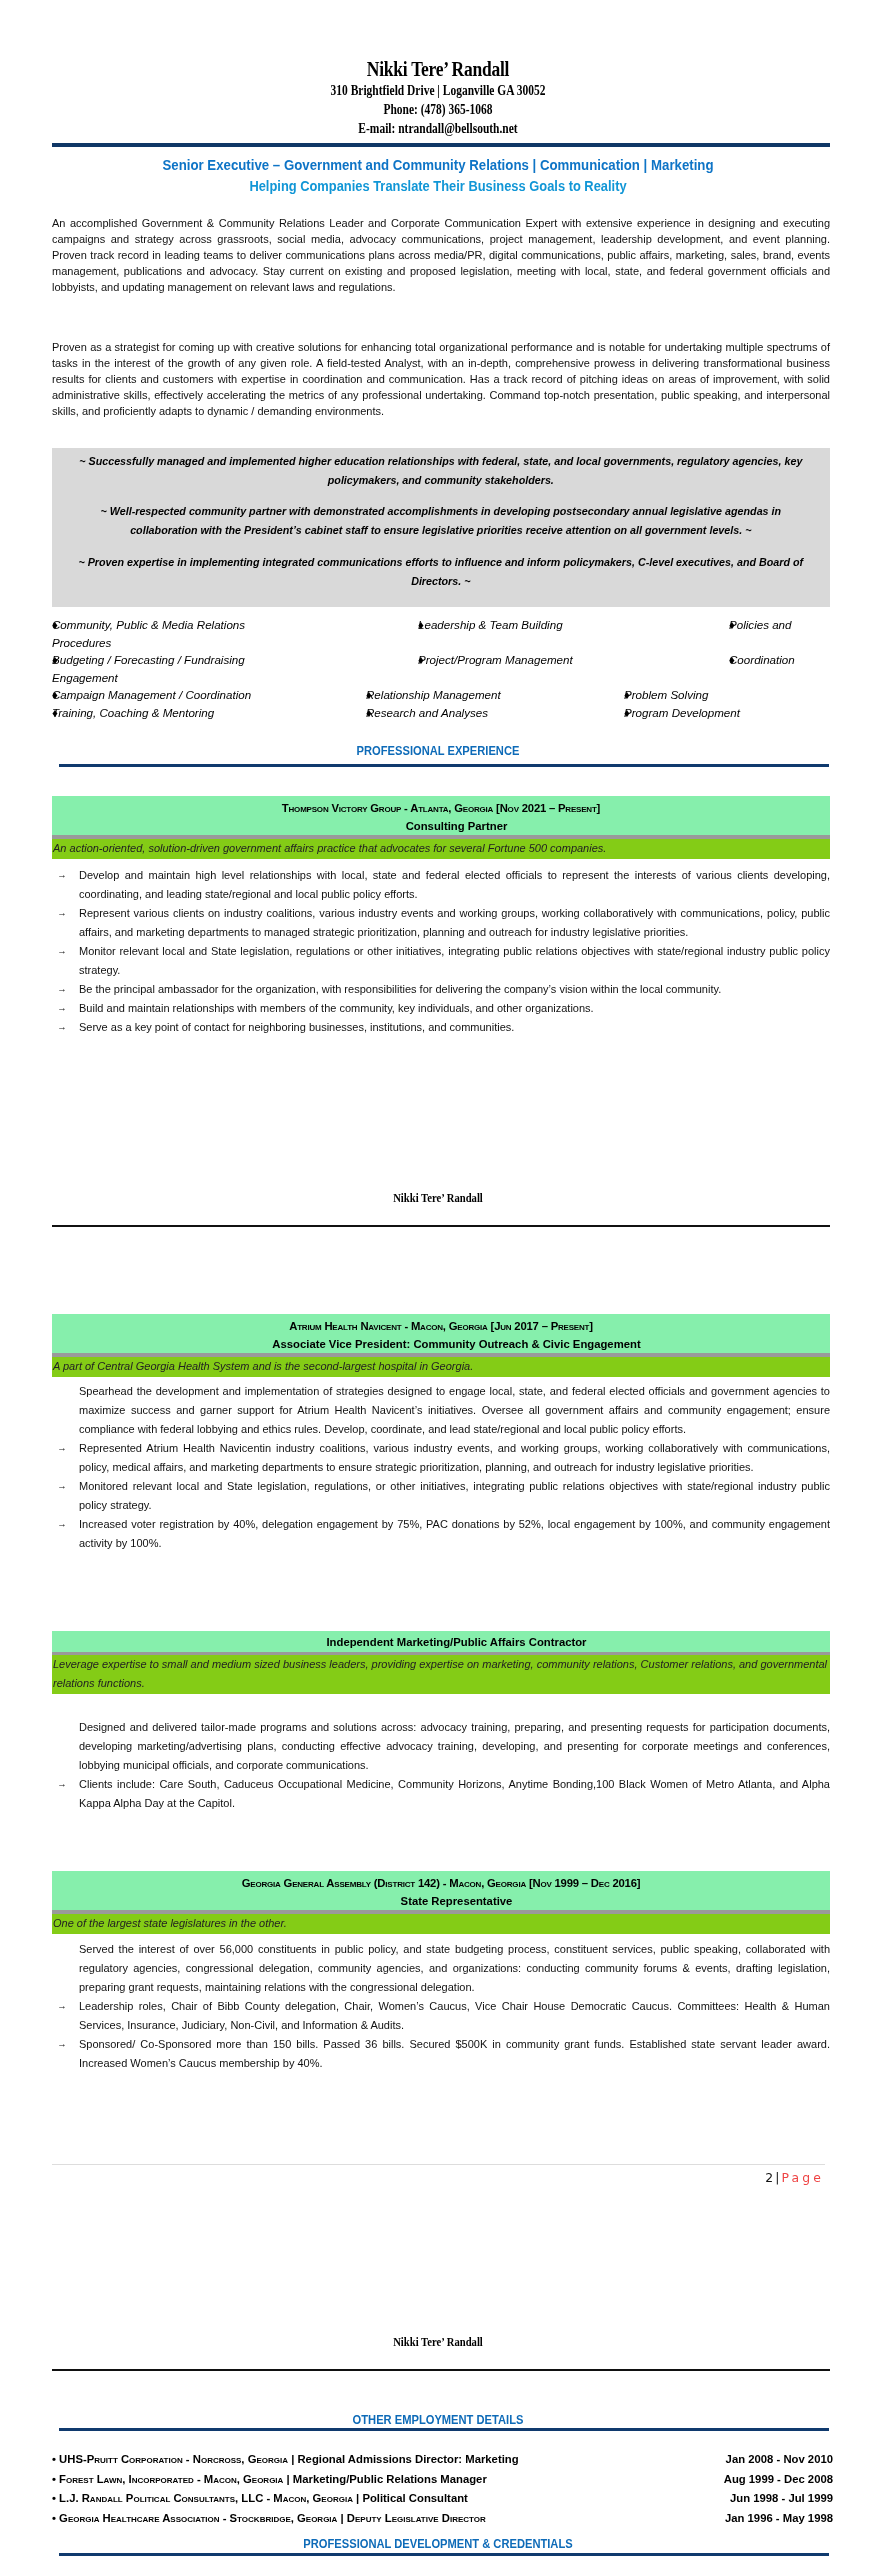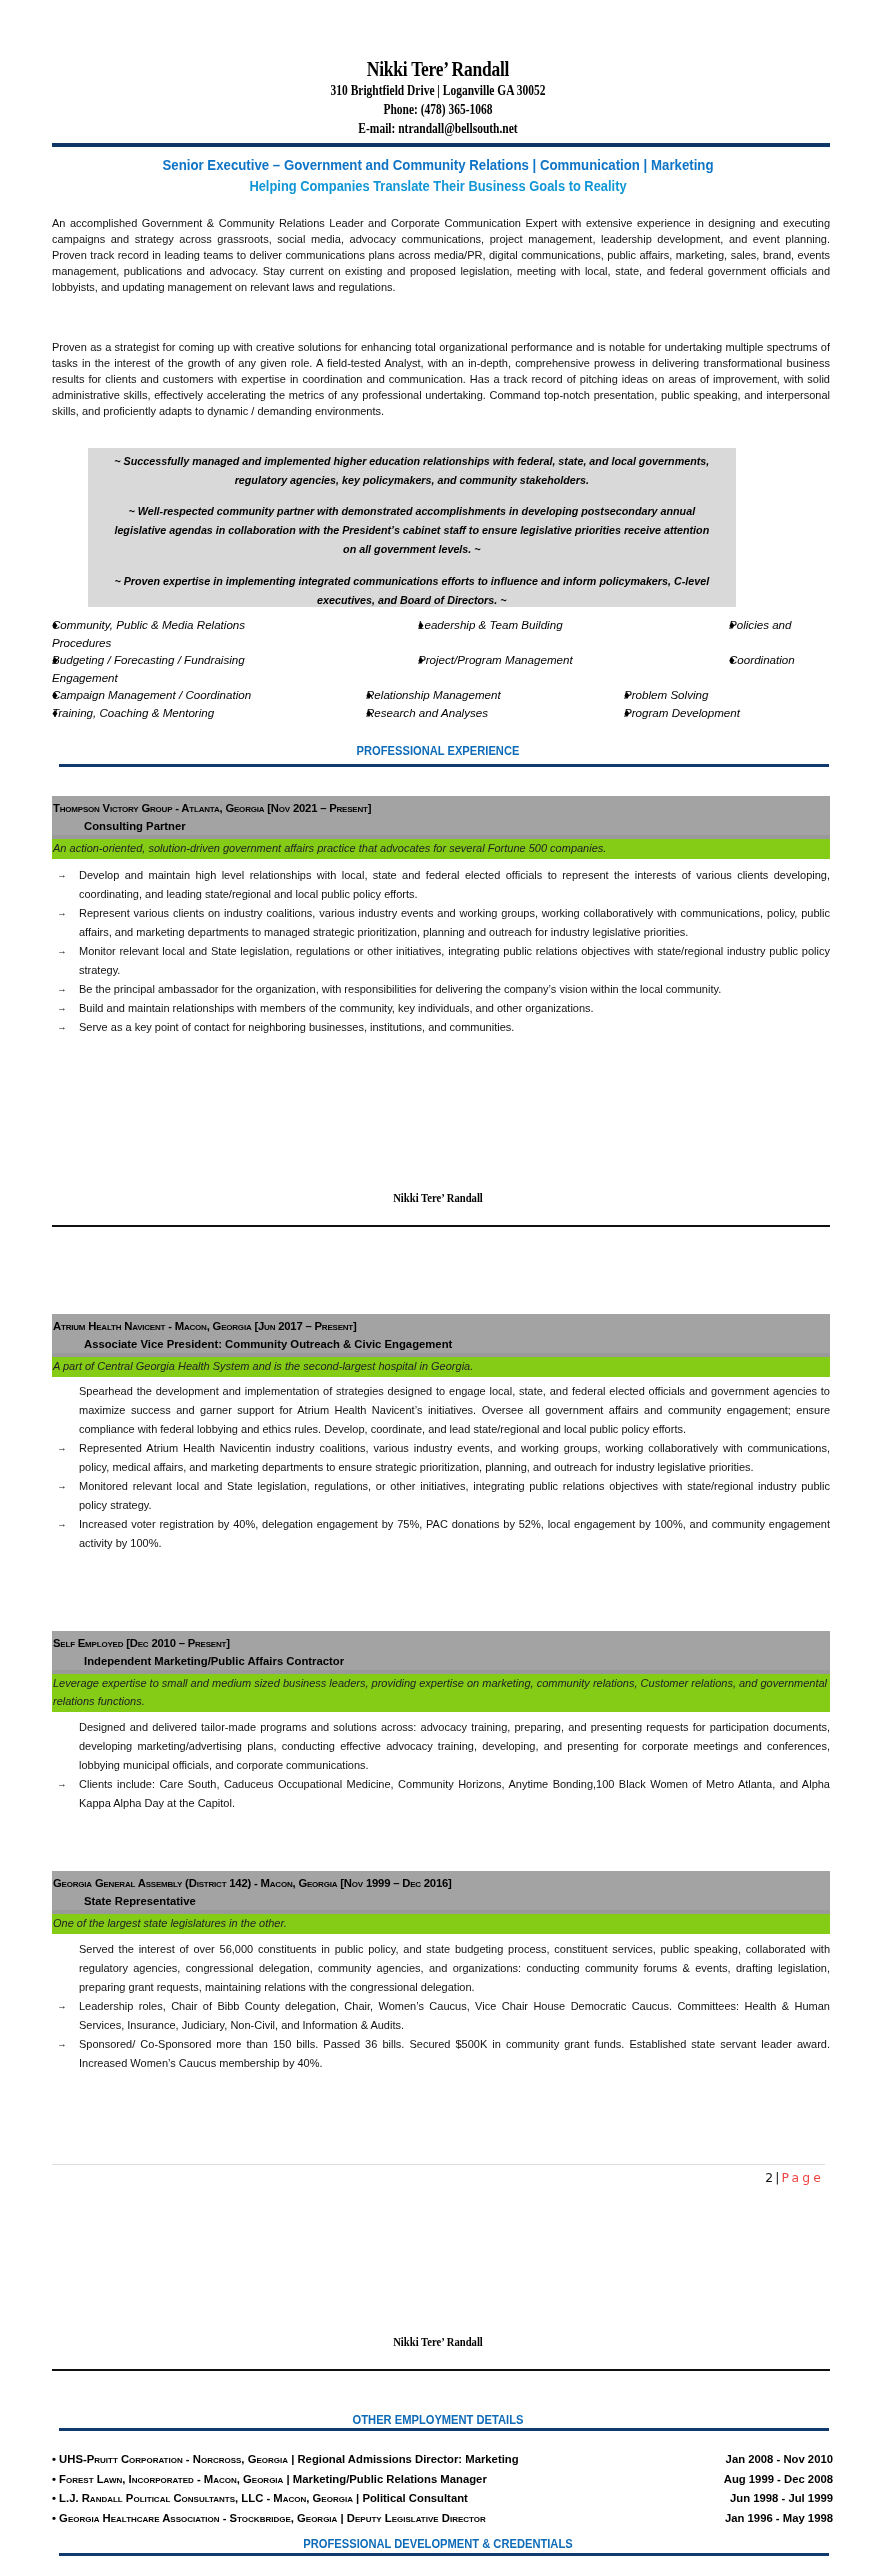--- a/index.html
+++ b/index.html
@@ -14,32 +14,32 @@
   .rule-navy { position: absolute; left: 52px; width: 778px; height: 3.6px; background: #0f3766; }
   .rule-navy-thin { position: absolute; left: 59px; width: 770px; height: 3.1px; background: #103a6e; }
   .rule-black { position: absolute; left: 52px; width: 778px; height: 2.1px; background: #111; }
 
   .tagline1 { top: 157px; left: 0; width: 876px; text-align: center; color: #0e74c6; font-weight: bold; font-size: 14.4px; transform: scaleX(0.92); }
   .tagline2 { top: 178px; left: 0; width: 876px; text-align: center; color: #1196d6; font-weight: bold; font-size: 14px; transform: scaleX(0.92); }
 
   .para { font-size: 11px; line-height: 16px; text-align: justify; color: #111; }
 
   .gray-box { background: #d9d9d9; }
-  .highlights { top: 448px; left: 52px; width: 648px; height: 159px; padding: 4.1px 5.2px; margin-left: 36px; }
+  .highlights { top: 448px; left: 52px; width: 778px; height: 159px; padding: 4.1px 5.2px; }
   .highlights p { font-style: italic; font-weight: bold; font-size: 11.3px; line-height: 19px; text-align: center; transform: scaleX(0.95); }
   .highlights p + p { margin-top: 12.4px; }
 
   .comp-grid { top: 616px; left: 52px; width: 781px; font-style: italic; font-size: 11.6px; line-height: 17.5px; }
   .comp-row { position: relative; height: 17.5px; }
   .comp-row span { position: absolute; white-space: nowrap; }
 
   .section-title { left: 0; width: 876px; text-align: center; color: #0e6bb8; font-weight: bold; font-size: 12.4px; transform: scaleX(0.9); }
 
   .job-box { left: 52px; width: 778px; }
-  .job-head { background: #a3a3a3; padding: 3.1px 1px 0 1px; }
+  .job-head { background: #86efac; padding: 3.1px 1px 0 1px; text-align: center; }
   .job-company { font-weight: bold; font-size: 11.3px; line-height: 18.5px; font-variant: small-caps; letter-spacing: -0.2px; transform-origin: left; }
   .job-title { font-weight: bold; font-size: 11.3px; line-height: 17.5px; margin-left: 31px; }
   .job-sep { height: 3.6px; background: #9a9a9a; }
   .job-desc { background: #84cc16; font-style: italic; font-size: 11px; line-height: 18.5px; padding: 0 1px 1.5px 1px; color: #222; }
 
   .bullets { font-size: 11px; line-height: 19px; text-align: justify; color: #111; }
   .bullets .b { position: relative; padding-left: 27px; }
   .bullets .b .arr { position: absolute; left: 5.2px; top: 0; font-size: 9.3px; }
   .bullets .lead { padding-left: 27px; }
 
@@ -175,21 +175,20 @@
 </div>
 <div class="abs bullets" style="top:1382px;left:52px;width:778px">
   <div class="lead">Spearhead the development and implementation of strategies designed to engage local, state, and federal elected officials and government agencies to maximize success and garner support for Atrium Health Navicent’s initiatives. Oversee all government affairs and community engagement; ensure compliance with federal lobbying and ethics rules. Develop, coordinate, and lead state/regional and local public policy efforts.</div>
   <div class="b"><span class="arr">→</span><span>Represented Atrium Health Navicentin industry coalitions, various industry events, and working groups, working collaboratively with communications, policy, medical affairs, and marketing departments to ensure strategic prioritization, planning, and outreach for industry legislative priorities.</span></div>
   <div class="b"><span class="arr">→</span><span>Monitored relevant local and State legislation, regulations, or other initiatives, integrating public relations objectives with state/regional industry public policy strategy.</span></div>
   <div class="b"><span class="arr">→</span><span>Increased voter registration by 40%, delegation engagement by 75%, PAC donations by 52%, local engagement by 100%, and community engagement activity by 100%.</span></div>
 </div>
 
 <div class="abs job-box" style="top:1631px">
   <div class="job-head">
-    <div class="job-company">Self Employed [Dec 2010 – Present]</div>
     <div class="job-title">Independent Marketing/Public Affairs Contractor</div>
   </div>
   <div class="job-sep"></div>
   <div class="job-desc">Leverage expertise to small and medium sized business leaders, providing expertise on marketing, community relations, Customer relations, and governmental relations functions.</div>
 </div>
 <div class="abs bullets" style="top:1718px;left:52px;width:778px">
   <div class="lead">Designed and delivered tailor-made programs and solutions across: advocacy training, preparing, and presenting requests for participation documents, developing marketing/advertising plans, conducting effective advocacy training, developing, and presenting for corporate meetings and conferences, lobbying municipal officials, and corporate communications.</div>
   <div class="b"><span class="arr">→</span><span>Clients include: Care South, Caduceus Occupational Medicine, Community Horizons, Anytime Bonding,100 Black Women of Metro Atlanta, and Alpha Kappa Alpha Day at the Capitol.</span></div>
 </div>
 

